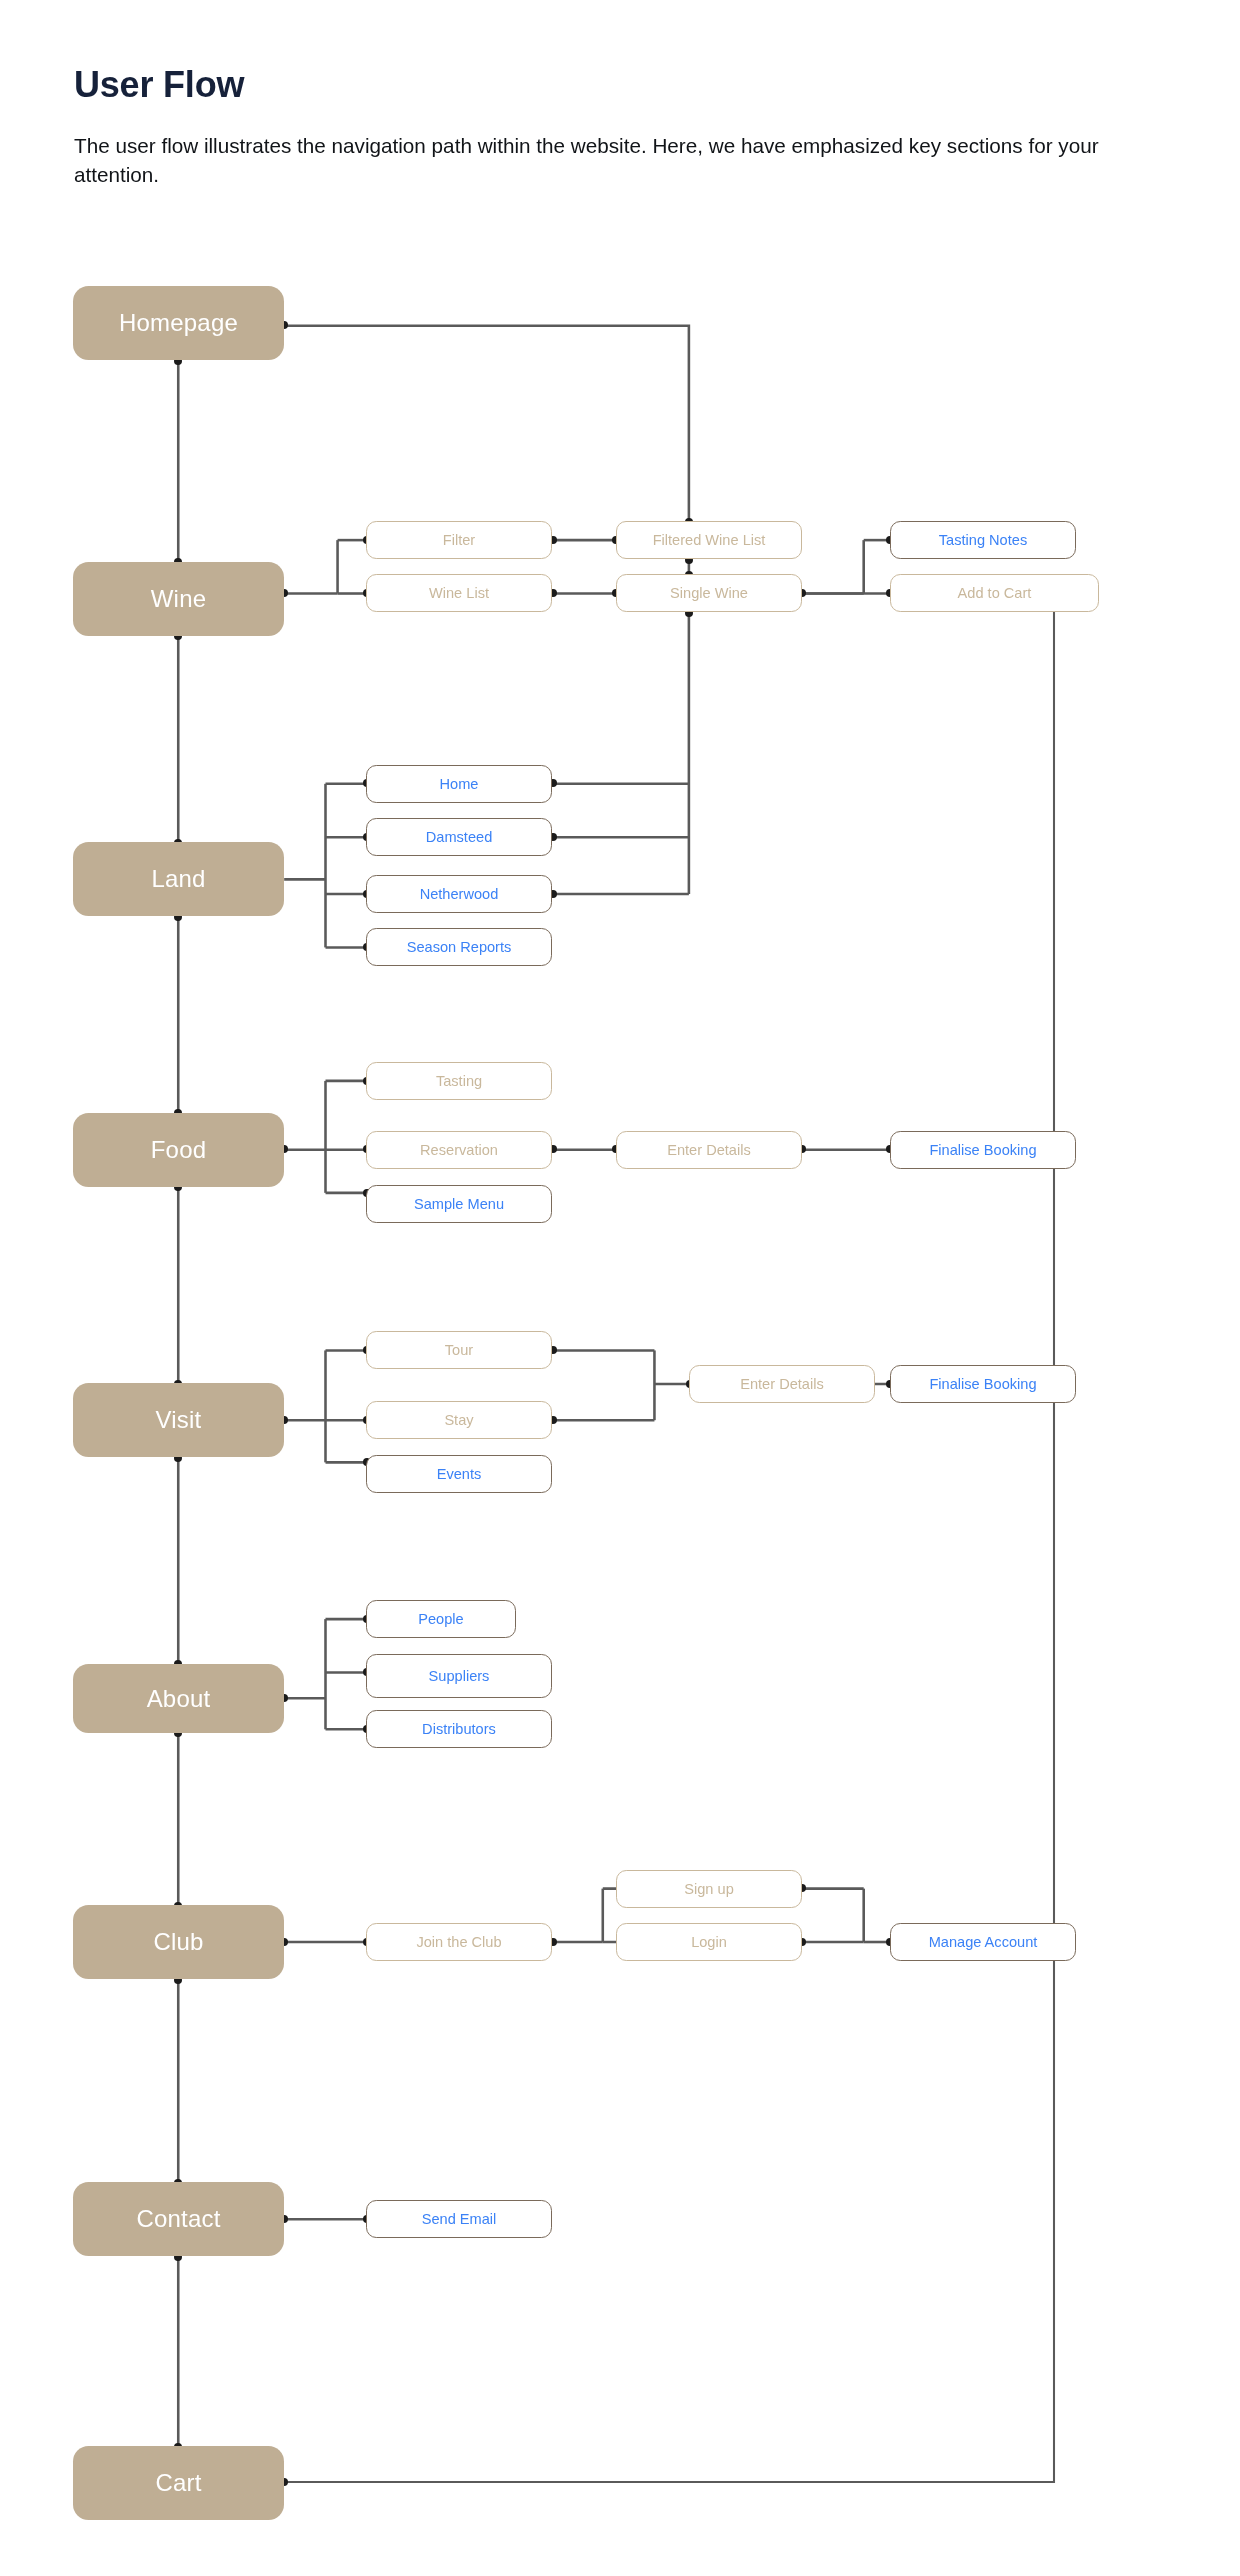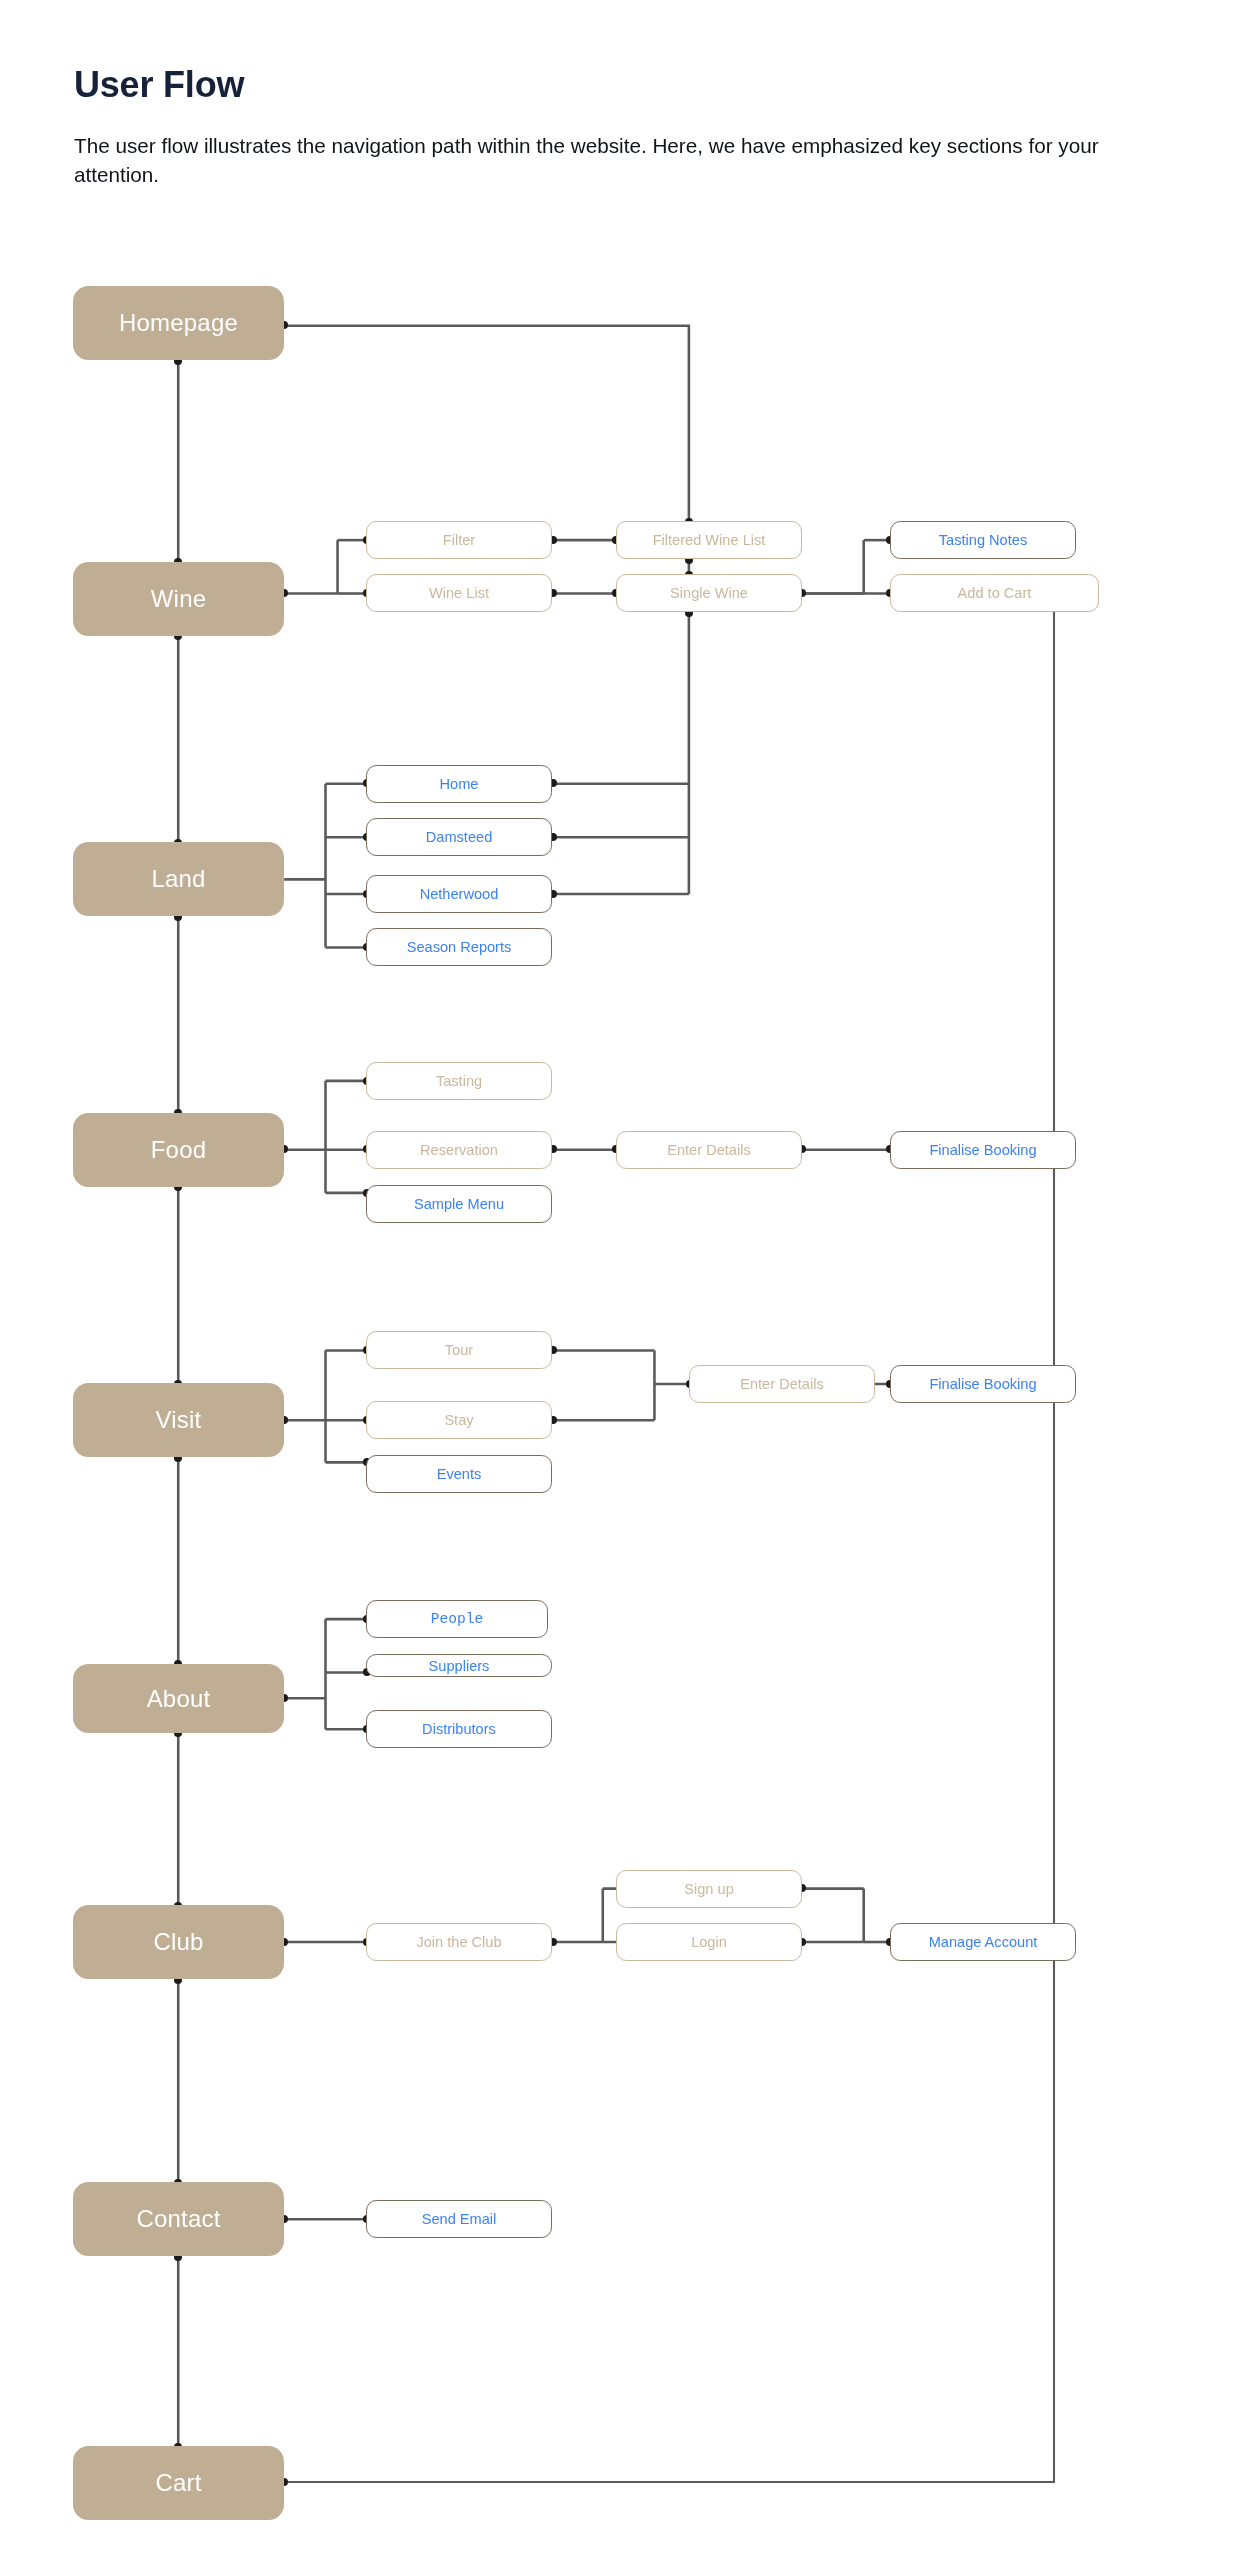--- a/index.html
+++ b/index.html
@@ -303,24 +303,24 @@
   <div class="node sub emph" style="left:366px; top:1455px; width:186px; height:38px;justify-content:center;">
     <span>Events</span>
   </div>
   <div class="node sub" style="left:689px; top:1365px; width:186px; height:38px;">
     <span>Enter Details</span>
   </div>
   <div class="node sub emph" style="left:890px; top:1365px; width:186px; height:38px;">
     <span>Finalise Booking</span>
   </div>
 
-  <div class="node sub emph" style="left:366px; top:1600px; width:182px; height:38px;font-family:Liberation Mono, monospace;">
+  <div class="node sub emph" style="left:366px; top:1600px; width:150px; height:38px;">
     <span>People</span>
   </div>
-  <div class="node sub emph" style="left:366px; top:1654px; width:186px; height:23px;">
+  <div class="node sub emph" style="left:366px; top:1654px; width:186px; height:44px;">
     <span>Suppliers</span>
   </div>
   <div class="node sub emph" style="left:366px; top:1710px; width:186px; height:38px;">
     <span>Distributors</span>
   </div>
 
   <div class="node sub" style="left:366px; top:1923px; width:186px; height:38px;">
     <span>Join the Club</span>
   </div>
   <div class="node sub" style="left:616px; top:1870px; width:186px; height:38px;">

